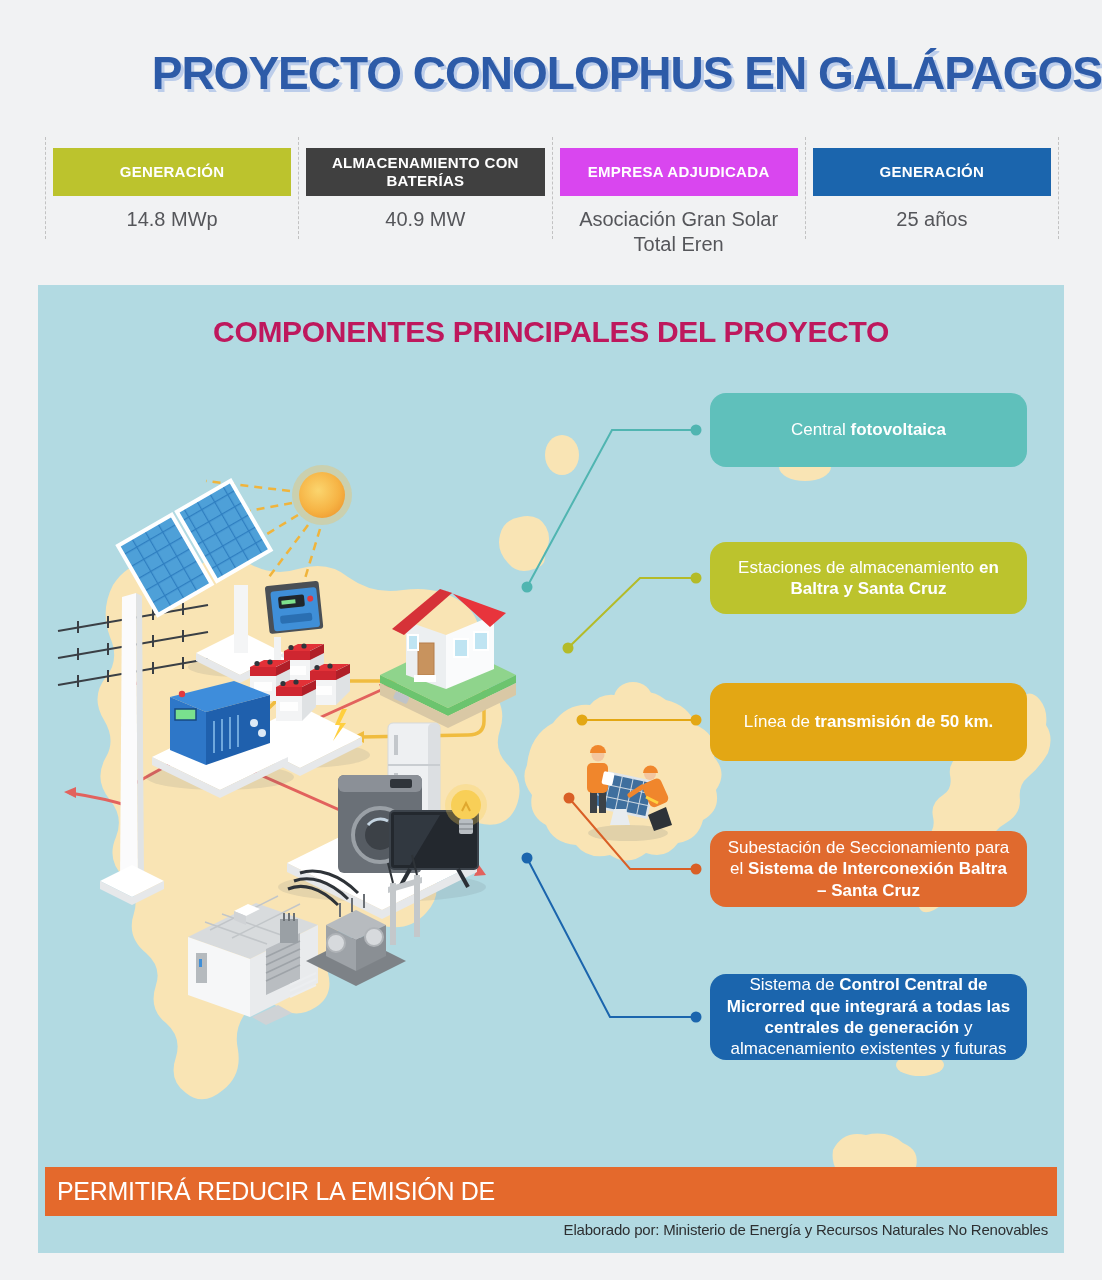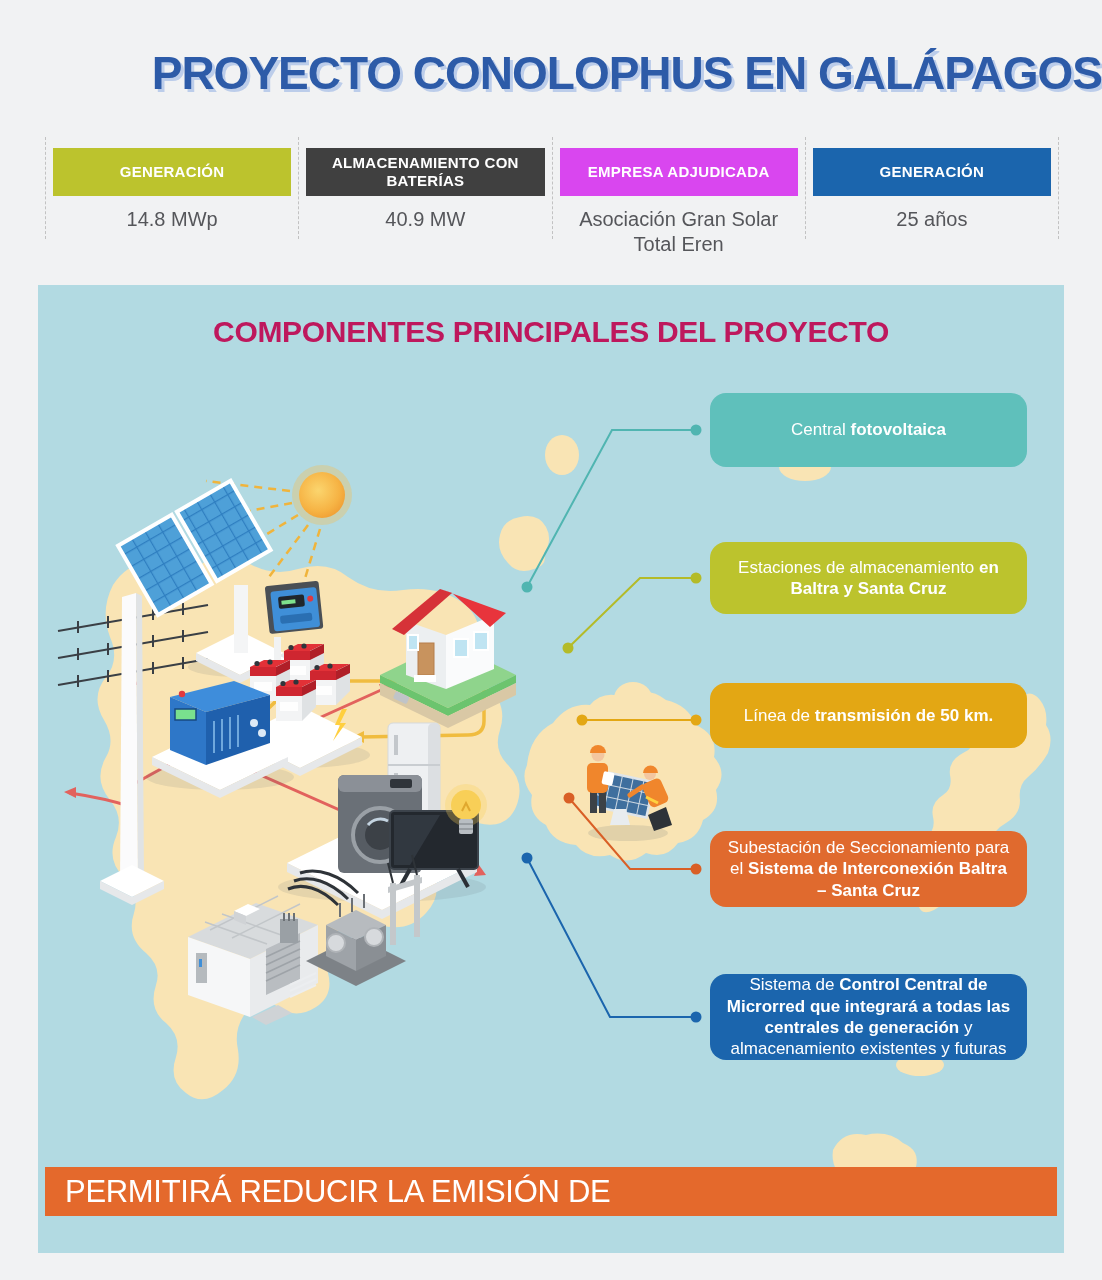--- a/index.html
+++ b/index.html
@@ -23,26 +23,26 @@
   .panel{position:absolute;top:285px;left:38px;width:1026px;height:968px;background:#b2dae2;}
   .panel-title{position:absolute;top:30px;left:0;width:100%;margin:0;text-align:center;
     font-size:30px;font-weight:bold;letter-spacing:-.3px;color:#be185d;}
   .scene{position:absolute;top:0;left:0;width:1026px;height:968px;}
 
   
   .callout{position:absolute;left:672px;width:317px;box-sizing:border-box;border-radius:16px;
     color:#fff;font-size:17px;line-height:1.26;text-align:center;
     display:flex;align-items:center;justify-content:center;padding:8px 16px;}
   .callout b{font-weight:bold;}
-  .c1{top:108px;height:74px}.c2{top:257px;height:72px}.c3{top:398px;height:65px}
+  .c1{top:108px;height:74px}.c2{top:257px;height:72px}.c3{top:398px;height:78px}
   .c4{top:546px;height:76px}.c5{top:689px;height:86px}
 
   
   .banner{position:absolute;left:7px;right:7px;top:882px;height:49px;display:flex;align-items:center;
-    color:#fff;font-size:31px;letter-spacing:-.3px;padding-left:20px;box-sizing:border-box;white-space:nowrap;}
+    color:#fff;font-size:25px;letter-spacing:-.3px;padding-left:12px;box-sizing:border-box;white-space:nowrap;}
   .banner .bold{font-weight:bold;margin-left:7px;}
   .credit{position:absolute;right:16px;top:936px;font-size:15px;color:#2d2f31;letter-spacing:-.2px;}
 </style>
 </head>
 <body>
 
 <div class="page">
 
   <h1 class="main-title">PROYECTO CONOLOPHUS EN GALÁPAGOS</h1>
 
@@ -398,14 +398,15 @@
       <span><span>Sistema de </span><b>Control Central de Microrred que integrará a todas las centrales de generación</b><span> y almacenamiento existentes y futuras</span></span>
     </div>
     <div class="callout c4" style="background: rgb(224, 106, 46);">
       <span><span>Subestación de Seccionamiento para el </span><b>Sistema de Interconexión Baltra – Santa Cruz</b><span></span></span>
     </div>
 
     <div class="banner" style="background: rgb(228, 105, 44);">
       <span>PERMITIRÁ REDUCIR LA EMISIÓN DE</span>
     </div>
 
+    <div class="credit">Elaborado por: Ministerio de Energía y Recursos Naturales No Renovables</div>
   </div>
 </div>
 
 </body></html>

